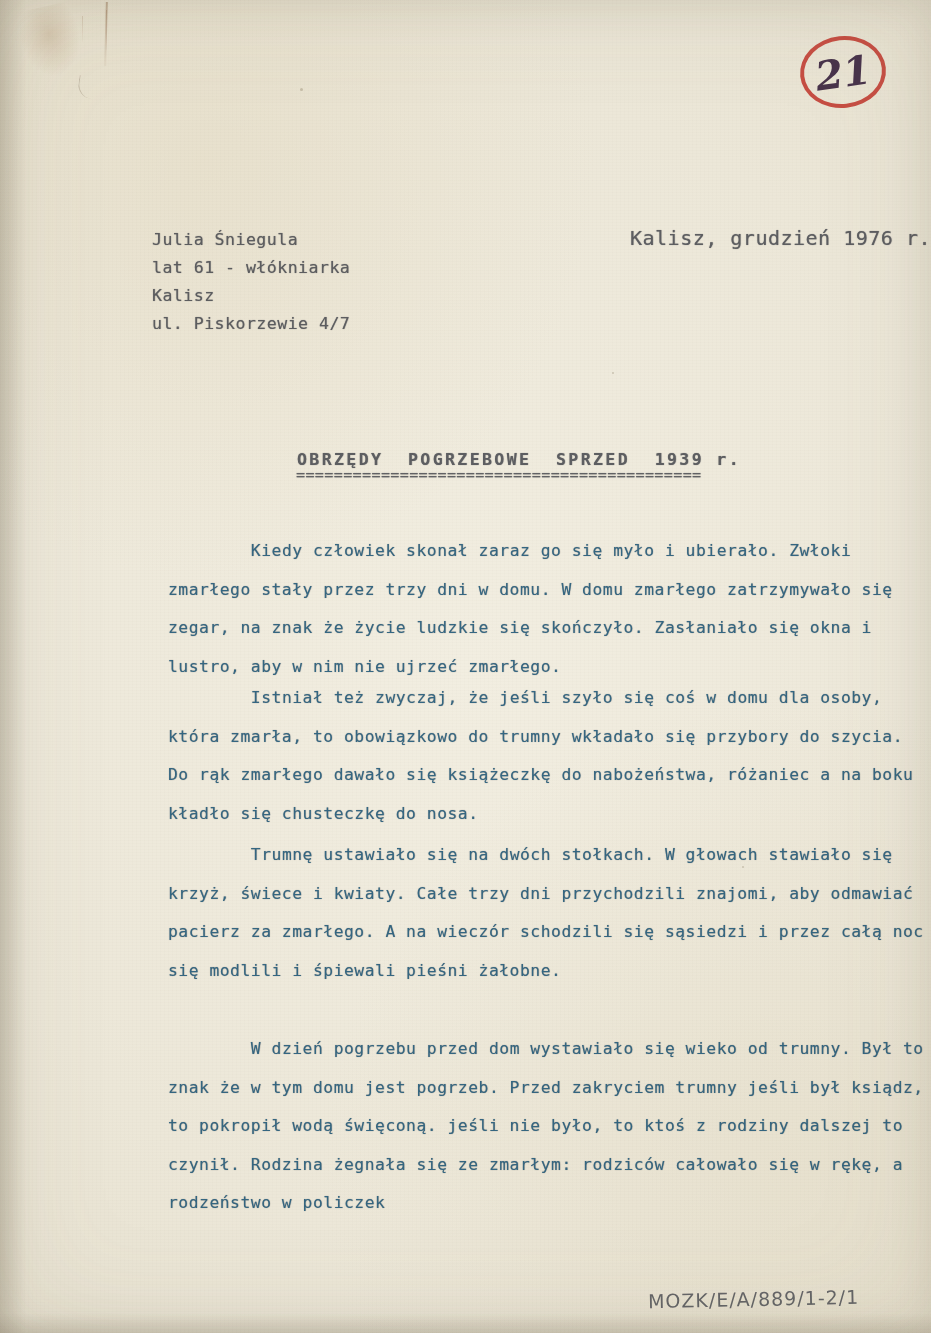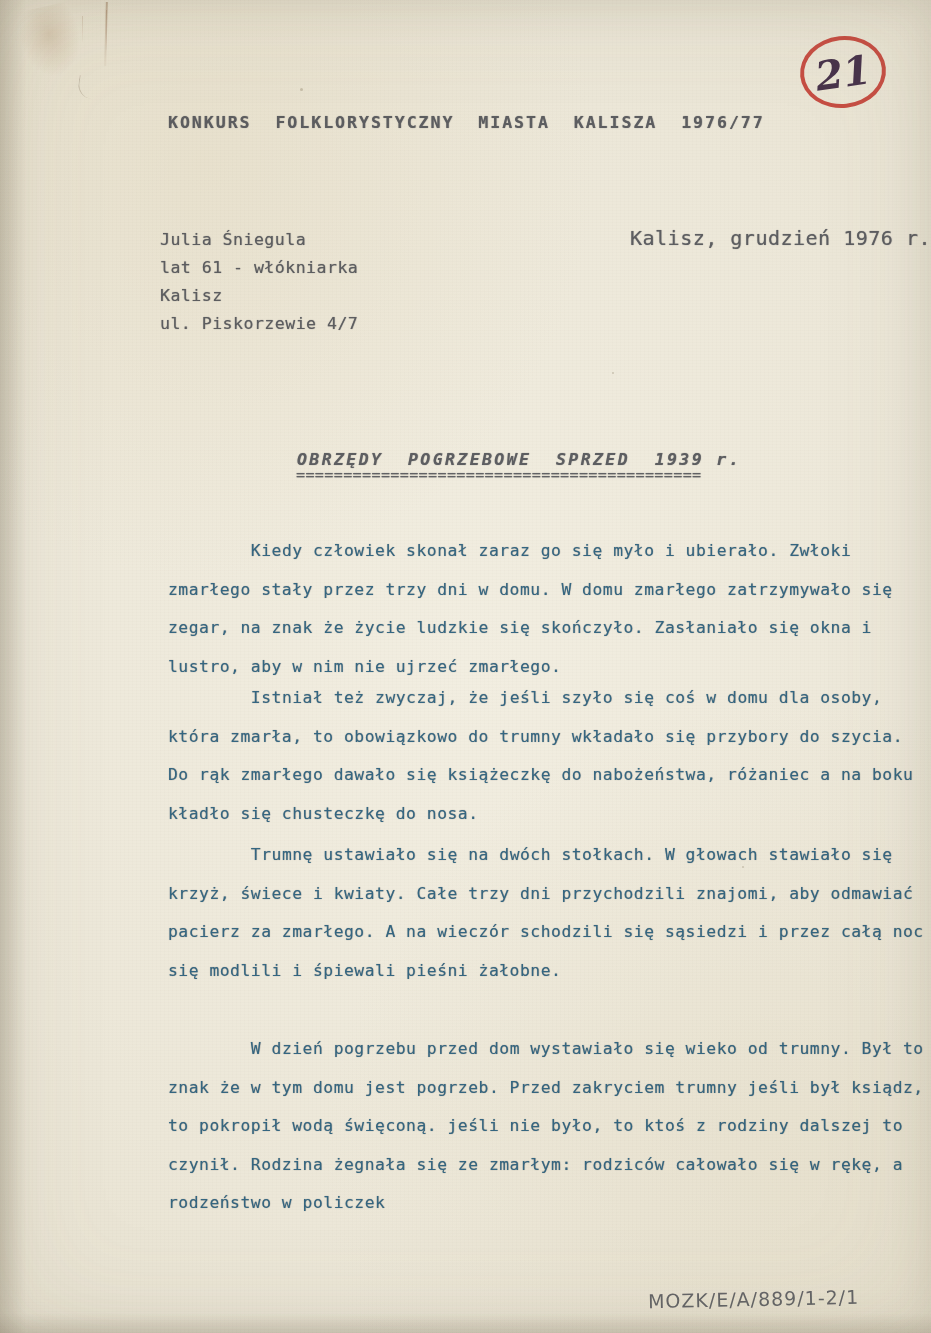--- a/index.html
+++ b/index.html
@@ -99,35 +99,34 @@
   }
 
   #header-line {
     left: 168px; top: 113px;
     font-size: 16.5px;
     font-weight: 700;
     letter-spacing: 2.0px;
   }
 
   #address-block {
-    left: 160px; top: 226px;
+    left: 152px; top: 226px;
     font-size: 16.5px;
     line-height: 28px;
   }
   #date-line {
     left: 630px; top: 226px;
     font-size: 20px;
   }
 
   #doc-title {
     left: 297px; top: 450px;
     font-size: 16.5px;
     font-weight: 700;
     letter-spacing: 2.4px;
-    font-style: italic;
   }
   #doc-title-rule {
     left: 296px; top: 466px;
     font-size: 15px;
     letter-spacing: .4px;
     opacity: .80;
   }
 
   .body-par {
     position: absolute;
@@ -200,21 +199,20 @@
   <div class="stain stain-tl-a"></div>
   <div class="streak streak-1"></div>
   <div class="streak streak-2"></div>
   <div class="streak streak-3"></div>
   <div class="scuff-1"></div>
   <div class="fleck" style="left:300px; top:88px; width:3px; height:3px;"></div>
   <div class="fleck" style="left:612px; top:372px; width:2px; height:2px;"></div>
   <div class="fleck" style="left:742px; top:866px; width:2px; height:2px;"></div>
   <div class="fleck" style="left:214px; top:1122px; width:2px; height:2px;"></div>
 
-  <div class="typed" id="header-line">KONKURS  FOLKLORYSTYCZNY  MIASTA  KALISZA  1976/77</div>
 
   <div id="page-number-stamp">
     <div class="ring"></div>
     <div class="num">21</div>
   </div>
 
   <div class="typed" id="address-block">Julia Śniegula
 lat 61 - włókniarka
 Kalisz
 ul. Piskorzewie 4/7</div>

